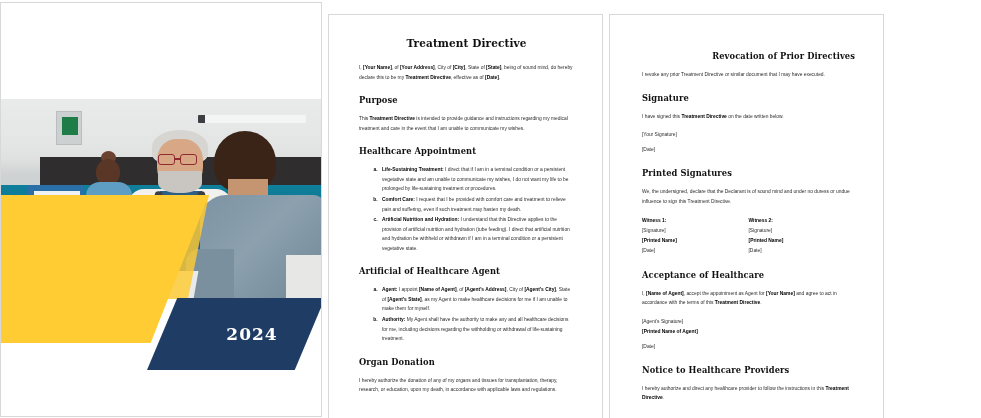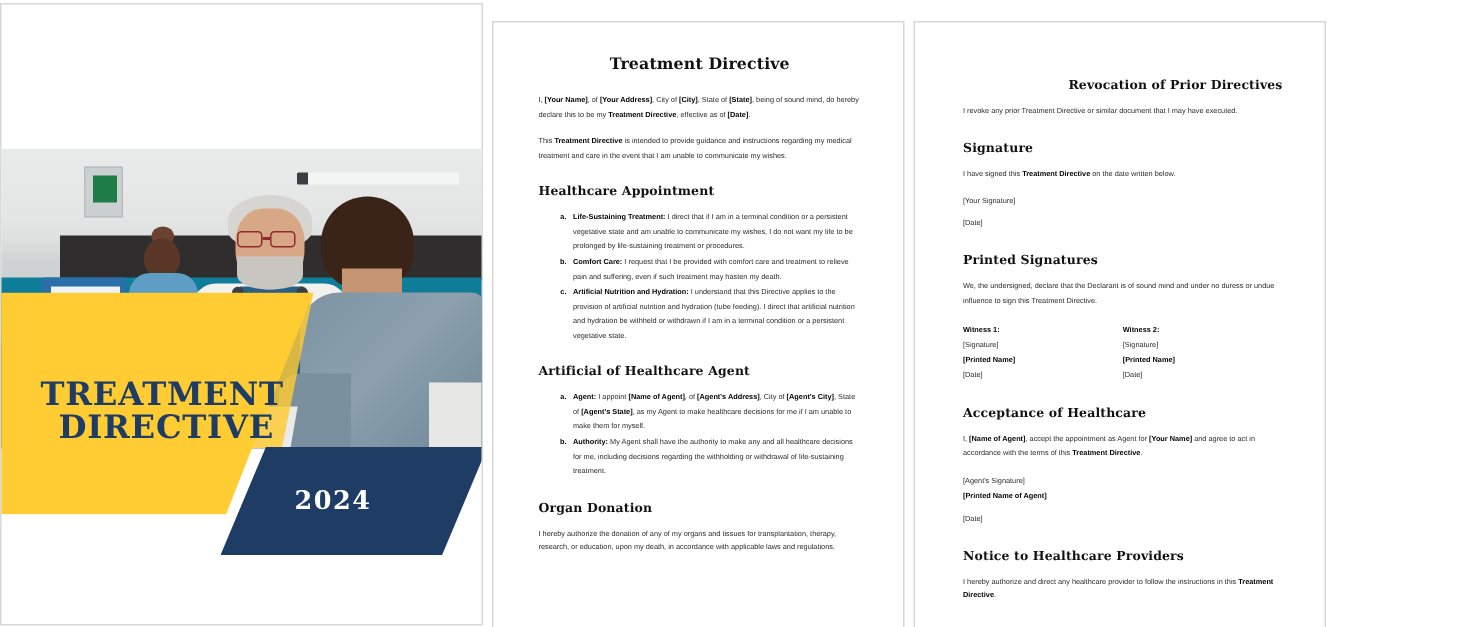--- a/index.html
+++ b/index.html
@@ -216,21 +216,21 @@
     left: 146px;
     top: 295px;
     width: 178px;
     height: 72px;
     background: #1E3C64;
     clip-path: polygon(17% 0, 100% 0, 83% 100%, 0 100%);
     z-index: 4;
   }
   .cover-year-text {
     position: absolute;
-    left: 132px;
+    left: 162px;
     top: 295px;
     width: 178px;
     height: 72px;
     z-index: 6;
     display: flex;
     align-items: center;
     justify-content: center;
     color: #ffffff;
     font-family: "DejaVu Serif", serif;
     font-weight: 700;
@@ -352,36 +352,33 @@
       <div class="ph-pat-body"></div>
       <div class="ph-pat-arm"></div>
       <div class="ph-laptop"></div>
       <div class="ph-papers"></div>
       <div class="ph-chair"></div>
     </div>
 
     <div class="cover-band-top"></div>
     <div class="cover-band"></div>
 
-    <div class="cover-title">
-      <span class="l1">TREATMENT</span>
-      <span class="l2">DIRECTIVE</span>
-    </div>
 
     <div class="cover-year-shape"></div>
     <div class="cover-year-text">2024</div>
   </div>
 
   <div class="page page-body">
     <div class="doc-inner">
 
       <div class="doc-title">Treatment Directive</div>
 
       <p class="body"><span>I, </span><b>[Your Name]</b><span>, of </span><b>[Your Address]</b><span>, City of </span><b>[City]</b><span>, State of </span><b>[State]</b><span>, being of sound mind, do hereby declare this to be my </span><b>Treatment Directive</b><span>, effective as of </span><b>[Date]</b><span>.</span></p>
 
+      <div class="h2">Purpose</div>
       <p class="body"><span>This </span><b>Treatment Directive</b><span> is intended to provide guidance and instructions regarding my medical treatment and care in the event that I am unable to communicate my wishes.</span></p>
 
       <div class="h2">Healthcare Appointment</div>
       <ol class="alpha">
         <li><b>Life-Sustaining Treatment:</b><span> I direct that if I am in a terminal condition or a persistent vegetative state and am unable to communicate my wishes, I do not want my life to be prolonged by life-sustaining treatment or procedures.</span></li>
         <li><b>Comfort Care:</b><span> I request that I be provided with comfort care and treatment to relieve pain and suffering, even if such treatment may hasten my death.</span></li>
         <li><b>Artificial Nutrition and Hydration:</b><span> I understand that this Directive applies to the provision of artificial nutrition and hydration (tube feeding). I direct that artificial nutrition and hydration be withheld or withdrawn if I am in a terminal condition or a persistent vegetative state.</span></li>
       </ol>
 
       <div class="h2">Artificial of Healthcare Agent</div>

